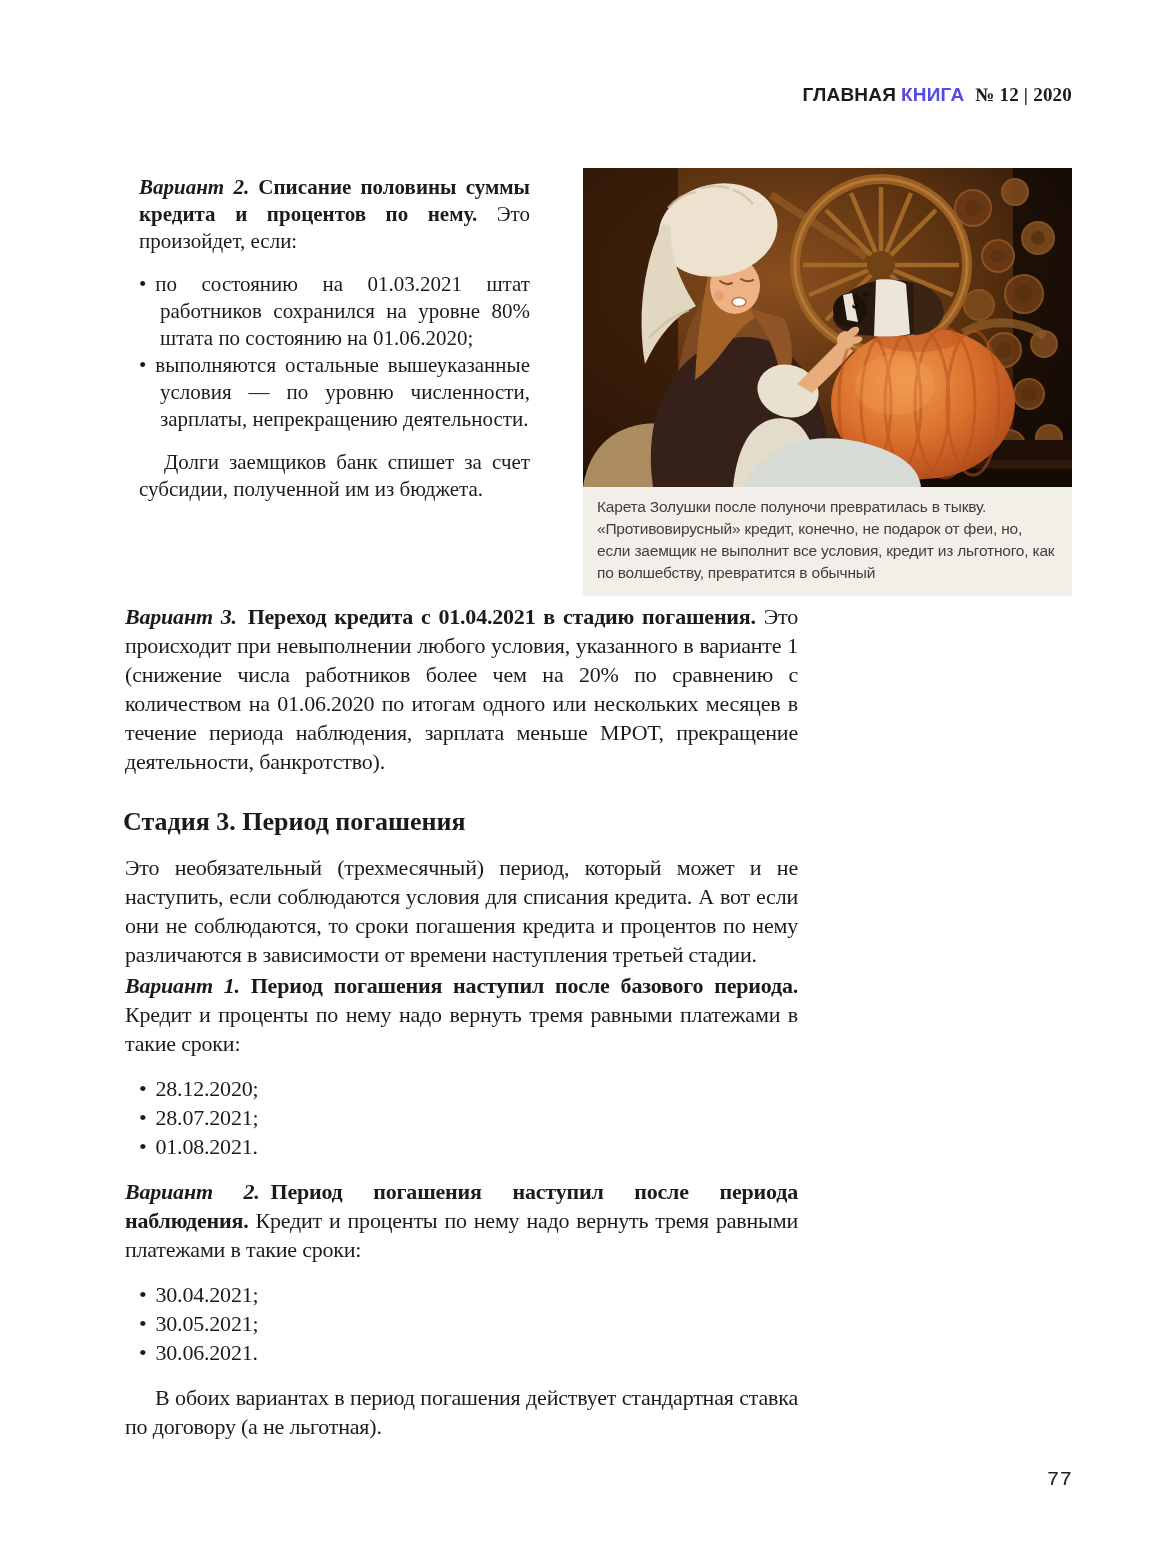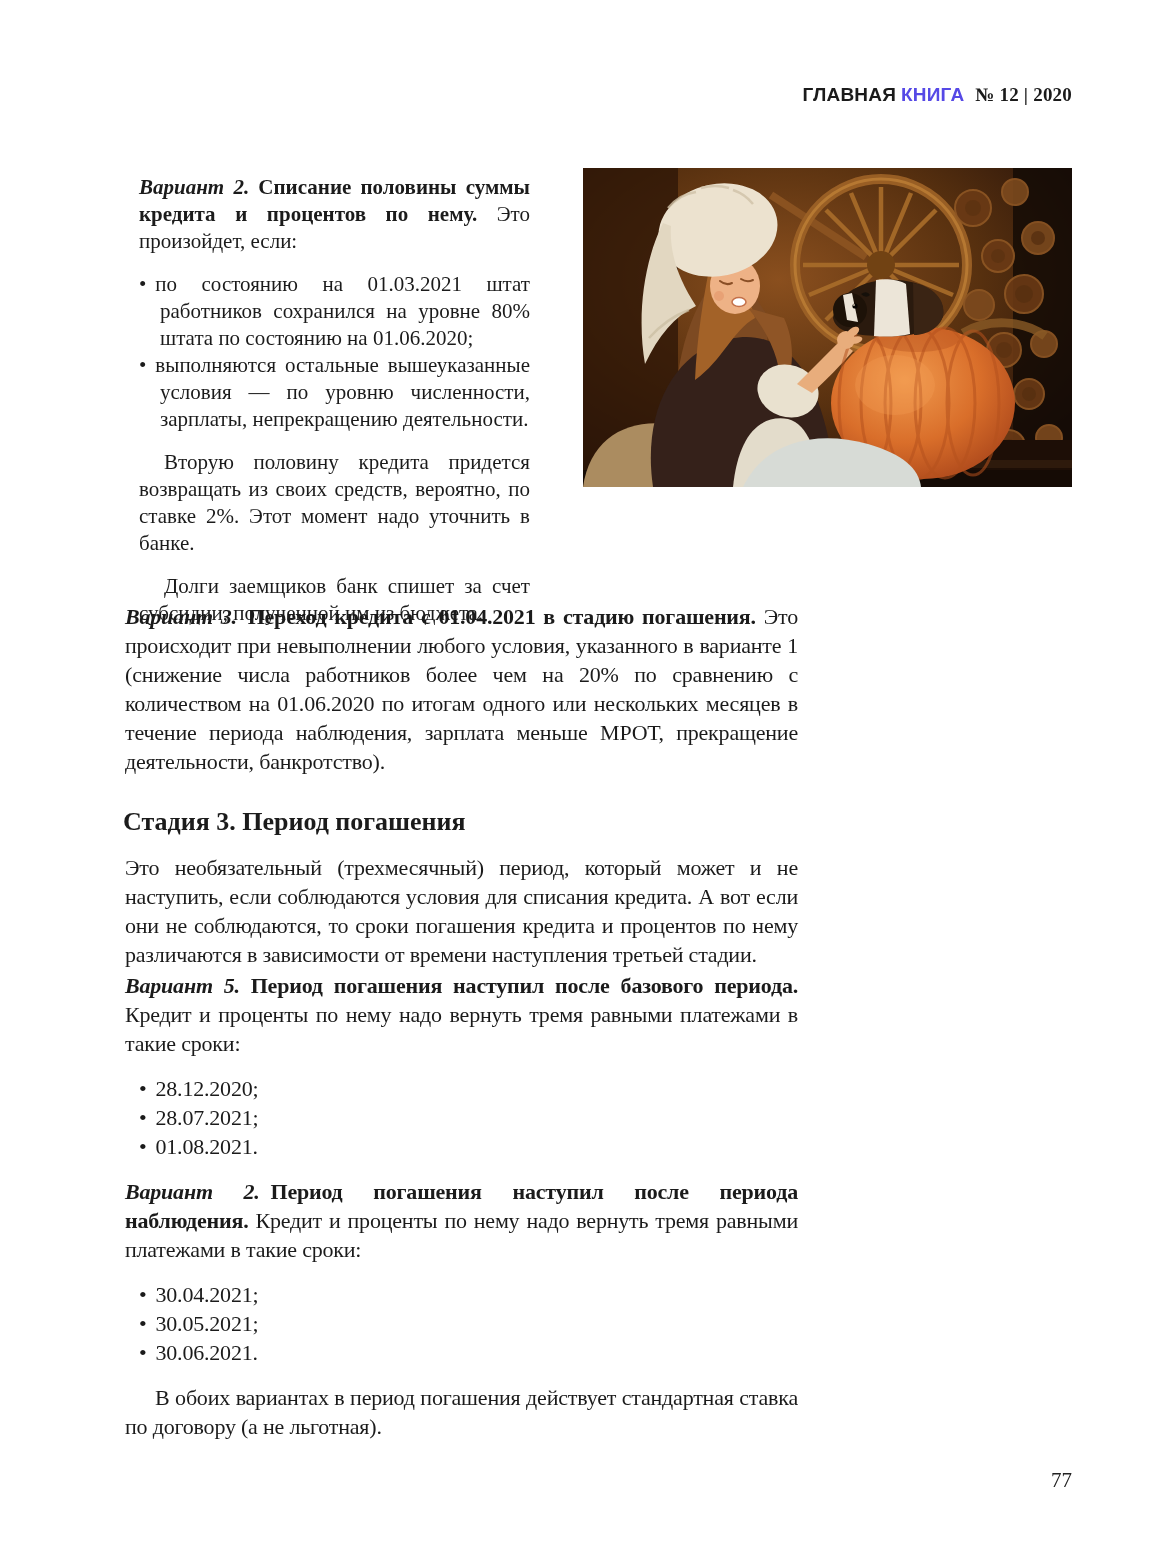--- a/index.html
+++ b/index.html
@@ -49,40 +49,39 @@
     margin:30px 0 15px 0;letter-spacing:0;
   }
   .mt-v1{margin-top:19px;}
   .mt-v2{margin-top:22px;}
   .closing{text-indent:30px;}
 
   .seg-bi{font-weight:bold;font-style:italic;}
   .seg-b{font-weight:bold;}
   .seg-r{font-weight:normal;}
 
-  .page-num{position:absolute;top:1468px;right:91px;font-size:21px;color:#222;}
+  .page-num{position:absolute;top:1468px;right:91px;font-size:21px;color:#222;font-family:Liberation Mono, monospace;}
 </style>
 </head>
 <body>
 
 <div class="page">
 
   <div class="header">
     <span class="brand-sans">ГЛАВНАЯ</span>
     <span class="brand-sans brand-accent">КНИГА</span>
     <span class="issue">№ 12 | 2020</span>
   </div>
 
   <div class="left-col">
     <p><span class="seg-bi">Вариант 2.</span><span class="seg-b"> Списание половины суммы кредита и процентов по нему. </span><span class="seg-r">Это произойдет, если:</span></p>
     <ul class="blist">
         <li><span class="blt">•</span><span>по состоянию на 01.03.2021 штат работников сохранился на уровне 80% штата по состоянию на 01.06.2020;</span></li>
         <li><span class="blt">•</span><span>выполняются остальные вышеуказанные условия — по уровню численности, зарплаты, непрекращению деятельности.</span></li>
       </ul>
-    <p class="para-indent">Вторую половину кредита придется возвращать из своих средств, вероятно, по ставке 2%. Этот момент надо уточнить в банке.</p>
     <p class="para-indent">Долги заемщиков банк спишет за счет субсидии, полученной им из бюджета.</p>
   </div>
 
   <div class="photo-wrap">
     <svg class="photo-svg" viewBox="0 0 489 319" role="img">
       <defs>
         <radialGradient id="bgGlow" cx="40%" cy="35%" r="75%">
           <stop offset="0" stop-color="#8a4f1e"></stop>
           <stop offset="0.55" stop-color="#57300f"></stop>
           <stop offset="1" stop-color="#24110a"></stop>
@@ -207,30 +206,31 @@
 
       <g fill="#e8ad7c">
         <circle cx="263" cy="172" r="9"></circle>
         <ellipse cx="270" cy="164" rx="7" ry="4" transform="rotate(-35 270 164)"></ellipse>
         <ellipse cx="273" cy="172" rx="6.5" ry="3.5" transform="rotate(-15 273 172)"></ellipse>
       </g>
 
       <path d="M160,319 C180,276 230,261 285,276 C320,286 336,301 338,319 Z" fill="#d7dbd6"></path>
     </svg>
 
+    <div class="caption">Карета Золушки после полуночи превратилась в тыкву. «Противовирусный» кредит, конечно, не подарок от феи, но, если заемщик не выполнит все условия, кредит из льготного, как по волшебству, превратится в обычный</div>
   </div>
 
   <div class="main-col">
     <p><span class="seg-bi">Вариант 3. </span><span class="seg-b">Переход кредита с 01.04.2021 в стадию погашения. </span><span class="seg-r">Это происходит при невыполнении любого условия, указанного в варианте 1 (снижение числа работников более чем на 20% по сравнению с количеством на 01.06.2020 по итогам одного или нескольких месяцев в течение периода наблюдения, зарплата меньше МРОТ, прекращение деятельности, банкротство).</span></p>
 
     <div class="sec-heading">Стадия 3. Период погашения</div>
 
     <p>Это необязательный (трехмесячный) период, который может и не наступить, если соблюдаются условия для списания кредита. А вот если они не соблюдаются, то сроки погашения кредита и процентов по нему различаются в зависимости от времени наступления третьей стадии.</p>
 
-    <p class="mt-v1"><span class="seg-bi">Вариант 5. </span><span class="seg-b">Период погашения наступил после базового периода. </span><span class="seg-r">Кредит и проценты по нему надо вернуть тремя равными платежами в такие сроки:</span></p>
+    <p class="mt-v1"><span class="seg-bi">Вариант 1. </span><span class="seg-b">Период погашения наступил после базового периода. </span><span class="seg-r">Кредит и проценты по нему надо вернуть тремя равными платежами в такие сроки:</span></p>
     <ul class="blist">
         <li><span class="blt">•</span><span>28.12.2020;</span></li>
         <li><span class="blt">•</span><span>28.07.2021;</span></li>
         <li><span class="blt">•</span><span>01.08.2021.</span></li>
       </ul>
 
     <p class="mt-v2"><span class="seg-bi">Вариант 2. </span><span class="seg-b">Период погашения наступил после периода наблюдения. </span><span class="seg-r">Кредит и проценты по нему надо вернуть тремя равными платежами в такие сроки:</span></p>
     <ul class="blist">
         <li><span class="blt">•</span><span>30.04.2021;</span></li>
         <li><span class="blt">•</span><span>30.05.2021;</span></li>

